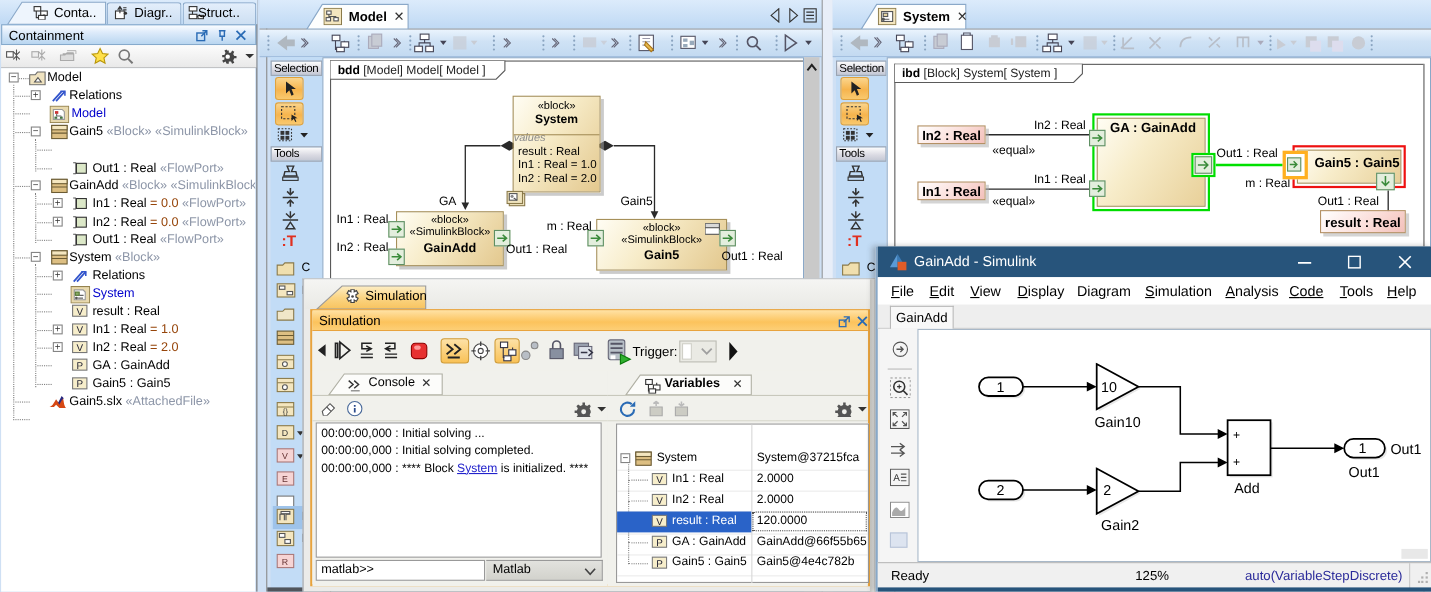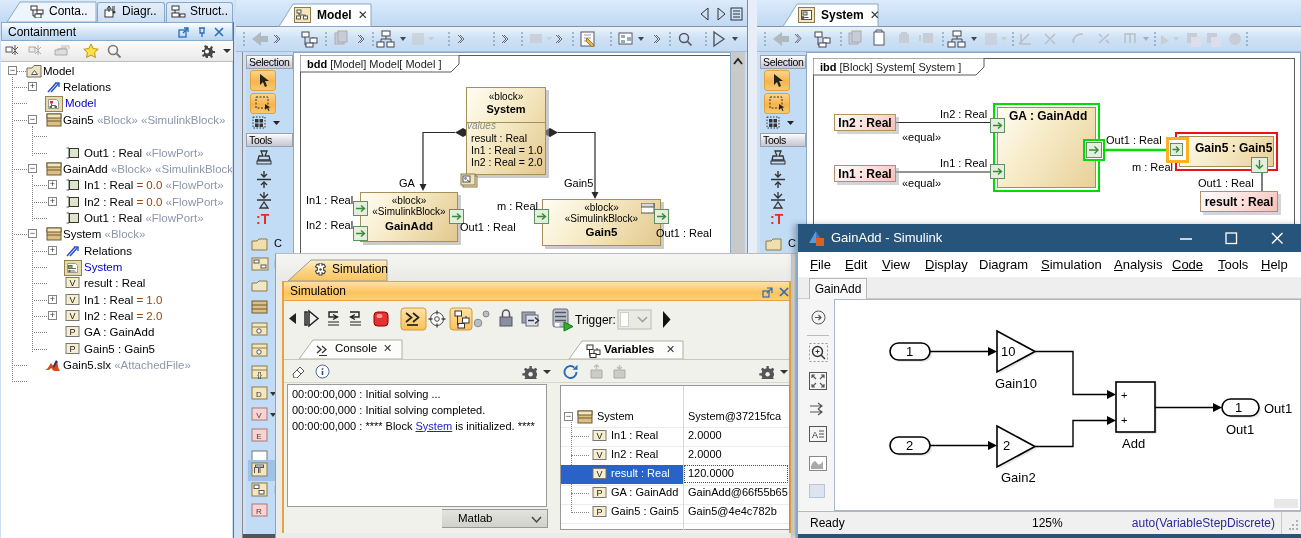--- a/index.html
+++ b/index.html
@@ -53,21 +53,21 @@
       <path d="M4 4l2-3 2 3M6 1v6M9 2h3M9 4h3" stroke="#333" fill="none"></path>
       <circle cx="11" cy="7" r="1.5" fill="#333"></circle>
     </svg>
   <div class="abs" style="left:122px;top:4px;font-size:12px;">Diagr..</div>
   <svg class="abs" style="left:171px;top:5px;" width="15" height="13">
       <rect x="1" y="1" width="7" height="4" fill="#fff" stroke="#333"></rect>
       <rect x="1" y="8" width="7" height="4" fill="#fff" stroke="#333"></rect>
       <rect x="9" y="9" width="5" height="3" fill="#fff" stroke="#333"></rect>
       <path d="M4 5v3M8 10h1" stroke="#333" fill="none"></path>
     </svg>
-  <div class="abs" style="left:190px;top:4px;font-size:12px;">Struct..</div>
+  <div class="abs" style="left:180px;top:4px;font-size:12px;">Struct..</div>
 
   <div class="abs paneheader" style="left:1px;top:22px;width:232px;height:19px;">
     <span style="position:absolute;left:6px;top:2px;font-size:12px;">Containment</span>
     <svg style="position:absolute;right:42px;top:3px;" width="12" height="12">
         <rect x="1" y="4" width="7" height="7" fill="none" stroke="#2a6bb5" stroke-width="1.3"></rect>
         <path d="M5 7l5-5M6 2h4v4" stroke="#2a6bb5" stroke-width="1.3" fill="none"></path>
       </svg>
     <svg style="position:absolute;right:24px;top:3px;" width="12" height="12">
         <path d="M3 2h6M4 2v5h4V2M6 7v4M4 7h4" stroke="#2a6bb5" stroke-width="1.3" fill="none"></path>
       </svg>
@@ -906,21 +906,22 @@
         </svg>
       <svg style="position:absolute;left:258px;top:9px;" width="10" height="7">
           <path d="M1 1l4 4 4-4z" fill="#333"></path>
         </svg>
     </div>
     <div class="abs" style="left:3px;top:47px;width:260px;height:123px;background:#fff;border:1px solid #999;font-size:11px;line-height:15.8px;padding:2px 4px;">
       00:00:00,000 : Initial solving ...<br>
       00:00:00,000 : Initial solving completed.<br>
       00:00:00,000 : **** Block <span style="color:#2222cc;text-decoration:underline;">System</span> is initialized. ****
     </div>
-    <div class="abs" style="left:158px;top:172px;width:106px;height:19px;background:linear-gradient(#e2e2de,#d2d2cc);border:1px solid #999;border-left:none;font-size:11.5px;line-height:17px;padding-left:16px;">Matlab
+    <div class="abs" style="left:3px;top:172px;width:154px;height:19px;background:#fff;border:1px solid #999;font-size:11.5px;line-height:17px;padding-left:4px;">matlab&gt;&gt;</div>
+    <div class="abs" style="left:158px;top:172px;width:106px;height:19px;background:linear-gradient(#e2e2de,#d2d2cc);border:1px solid #999;border-left:none;font-size:11.5px;line-height:17px;padding-left:6px;">Matlab
       <svg style="position:absolute;right:5px;top:6px;" width="11" height="8">
           <path d="M1 1l4.5 5L10 1" fill="none" stroke="#444" stroke-width="1.5"></path>
         </svg>
     </div>
   </div>
 
   <div class="abs" style="left:276px;top:83px;width:237px;height:196px;background:#f1f1ec;">
     <svg class="abs" style="left:16px;top:3px;" width="116" height="19">
         <path d="M1 19L14 1h101v18z" fill="#fcfcfa" stroke="#b0b0a4"></path>
       </svg>

